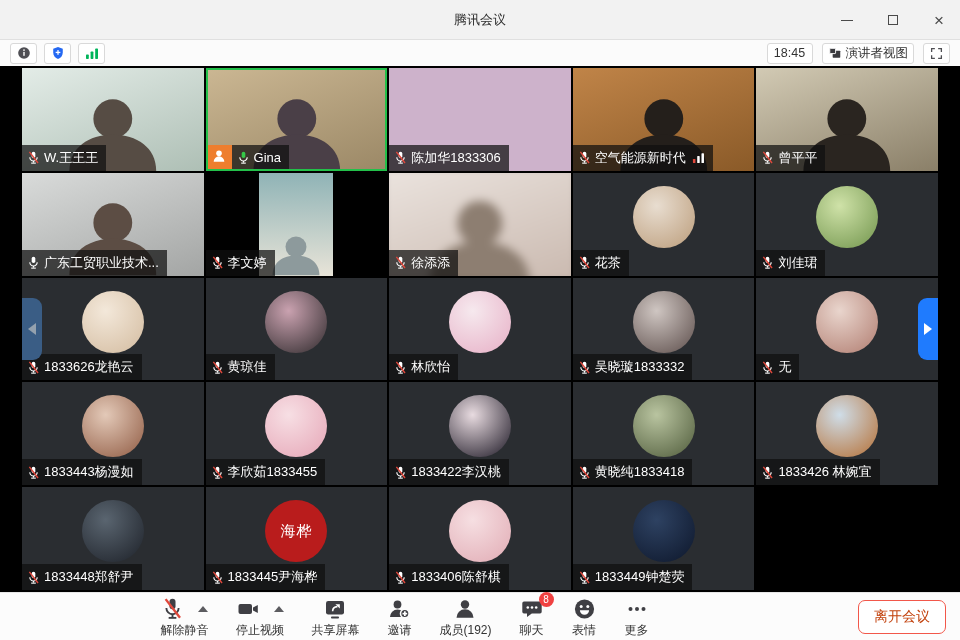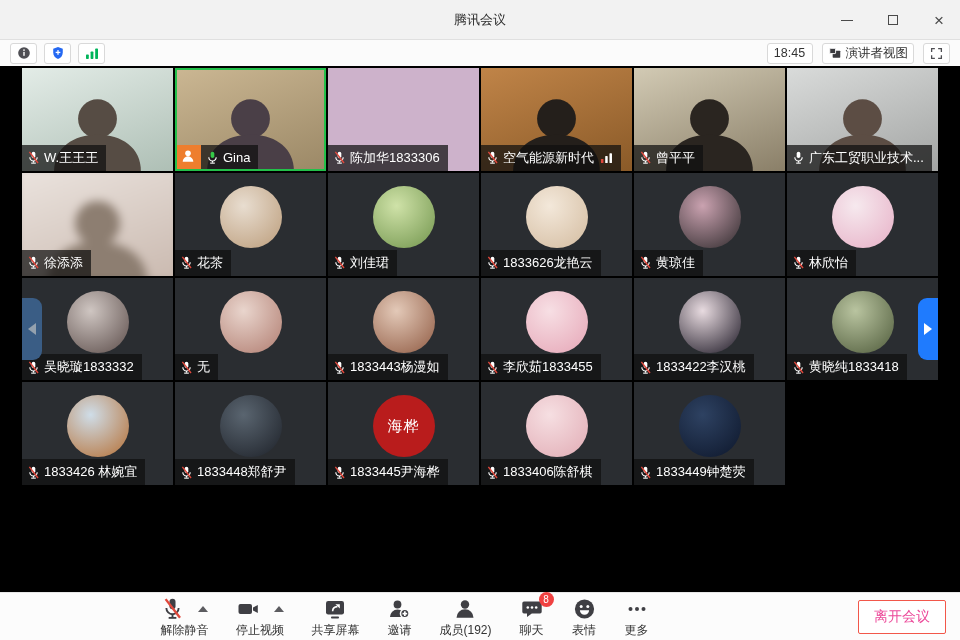--- a/index.html
+++ b/index.html
@@ -20,21 +20,21 @@
   
   .statusbar { height:26px; background:#fbfbfb; display:flex; align-items:center; padding:0 10px; gap:7px; flex:0 0 26px; }
   .sbox { height:21px; min-width:27px; border:1px solid #d9d9d9; border-radius:3px; background:#fff;
           display:flex; align-items:center; justify-content:center; padding:0 5px; gap:4px; cursor:pointer; }
   .sbox span { font-size:12.5px; color:#333; white-space:nowrap; }
   .status-right { margin-left:auto; display:flex; gap:9px; align-items:center; }
   .timebox { min-width:46px; }
 
   
   .gridwrap { flex:1 1 auto; background:#000; position:relative; padding:2px 22px 2px 22px; }
-  #grid { width:100%; height:100%; display:grid; grid-template-columns:repeat(6,1fr); grid-template-rows:repeat(5,1fr); gap:2px; }
+  #grid { width:100%; height:100%; display:grid; grid-template-columns:repeat(5,1fr); grid-template-rows:repeat(5,1fr); gap:2px; }
   .tile { position:relative; overflow:hidden; background:#2a2d31; cursor:pointer; }
   .tile .vid { position:absolute; inset:0; }
   .tile .sil { position:absolute; bottom:0; left:0; width:100%; height:80%; }
   .tile.active::after { content:""; position:absolute; inset:0; border:2px solid #23c04a; pointer-events:none; z-index:6; }
   .avatar { position:absolute; top:13px; left:50%; transform:translateX(-50%); width:62px; height:62px; border-radius:50%;
             display:flex; align-items:center; justify-content:center; }
   .avatar .avtxt { color:#fff; font-size:15px; letter-spacing:1px; }
   .portrait-strip { position:absolute; top:0; left:50%; transform:translateX(-50%); width:74px; height:100%; }
   .blurwrap { position:absolute; inset:-8px; filter:blur(5px); }
   .tile-bottom { position:absolute; left:0; bottom:0; display:flex; align-items:stretch; z-index:5; }
@@ -52,22 +52,22 @@
   .toolbar { height:48px; flex:0 0 48px; background:#fcfcfc; border-top:1px solid #e7e7e7; position:relative;
              display:flex; align-items:center; justify-content:center; }
   .tb-group { display:flex; align-items:flex-start; gap:27px; margin-right:150px; }
   .tb-item { display:flex; flex-direction:column; align-items:center; cursor:pointer; padding-top:2px; }
   .tb-iconrow { height:25px; display:flex; align-items:center; position:relative; }
   .tb-label { font-size:12px; color:#333; margin-top:1px; white-space:nowrap; }
   .tb-caret { width:0; height:0; border-left:5px solid transparent; border-right:5px solid transparent;
               border-bottom:6px solid #5c5c60; margin-left:13px; cursor:pointer; }
   .tb-badge { position:absolute; top:-4px; right:-9px; min-width:15px; height:15px; border-radius:8px; background:#f04141;
               color:#fff; font-size:10px; display:flex; align-items:center; justify-content:center; padding:0 3px; }
-  .leave-btn { position:absolute; right:14px; top:50%; transform:translateY(-50%); border:1px solid #f2574a; color:#ec4899;
-               background:#fff; border-radius:2px; padding:7px 15px; font-size:14px; cursor:pointer; }
+  .leave-btn { position:absolute; right:14px; top:50%; transform:translateY(-50%); border:1px solid #f2574a; color:#c2410c;
+               background:#fff; border-radius:7px; padding:7px 15px; font-size:14px; cursor:pointer; }
 </style>
 </head>
 <body>
 
 <div id="app">
 
   <div class="titlebar">
     <div class="title">腾讯会议</div>
     <div class="win-controls">
       <div class="wc">
@@ -270,20 +270,45 @@
   <line x1="12" y1="17.5" x2="12" y2="20.2" stroke="#fff" stroke-width="1.8"></line>
   <line x1="8.3" y1="21" x2="15.7" y2="21" stroke="#fff" stroke-width="1.8"></line>
   </svg>
               </span>
       <span class="pname">广东工贸职业技术...</span>
 
     </div>
           </div>
         </div>
         <div class="tile">
+          <div class="vid" style="background:#000;"></div>
+      <div class="portrait-strip" style="background:linear-gradient(180deg, #8fb3b6 0%, #e8e4d8 100%);">
+            <svg class="sil" viewBox="0 0 120 72" preserveAspectRatio="xMidYMax meet">
+  <circle cx="60" cy="26" r="17" fill="#8d9a9c"></circle>
+  <path d="M22 72c0-21 17-32 38-32s38 11 38 32z" fill="#8d9a9c"></path>
+            </svg>
+          </div>
+          <div class="tile-bottom">
+
+    <div class="namebar">
+      <span style="display:flex;align-items:center;">
+                <svg width="15" height="15" viewBox="0 0 24 24">
+  <rect x="9.1" y="2.6" width="5.8" height="10.2" rx="2.9" fill="#fff"></rect>
+  <path d="M6.1 11.6a5.9 5.9 0 0 0 11.8 0" fill="none" stroke="#fff" stroke-width="1.8"></path>
+  <line x1="12" y1="17.5" x2="12" y2="20.2" stroke="#fff" stroke-width="1.8"></line>
+  <line x1="8.3" y1="21" x2="15.7" y2="21" stroke="#fff" stroke-width="1.8"></line>
+  <line x1="5.4" y1="3" x2="19.2" y2="20.8" stroke="#e0483c" stroke-width="2.3"></line>
+                </svg>
+              </span>
+      <span class="pname">李文婷</span>
+
+    </div>
+          </div>
+        </div>
+        <div class="tile">
           <div class="blurwrap" style="background:linear-gradient(160deg, #ece5e0 0%, #c9b8ae 100%);">
             <svg class="sil" viewBox="0 0 120 72" preserveAspectRatio="xMidYMax meet">
   <circle cx="60" cy="26" r="17" fill="#8d7e71"></circle>
   <path d="M22 72c0-21 17-32 38-32s38 11 38 32z" fill="#8d7e71"></path>
             </svg>
           </div>
           <div class="tile-bottom">
 
     <div class="namebar">
       <span style="display:flex;align-items:center;">

